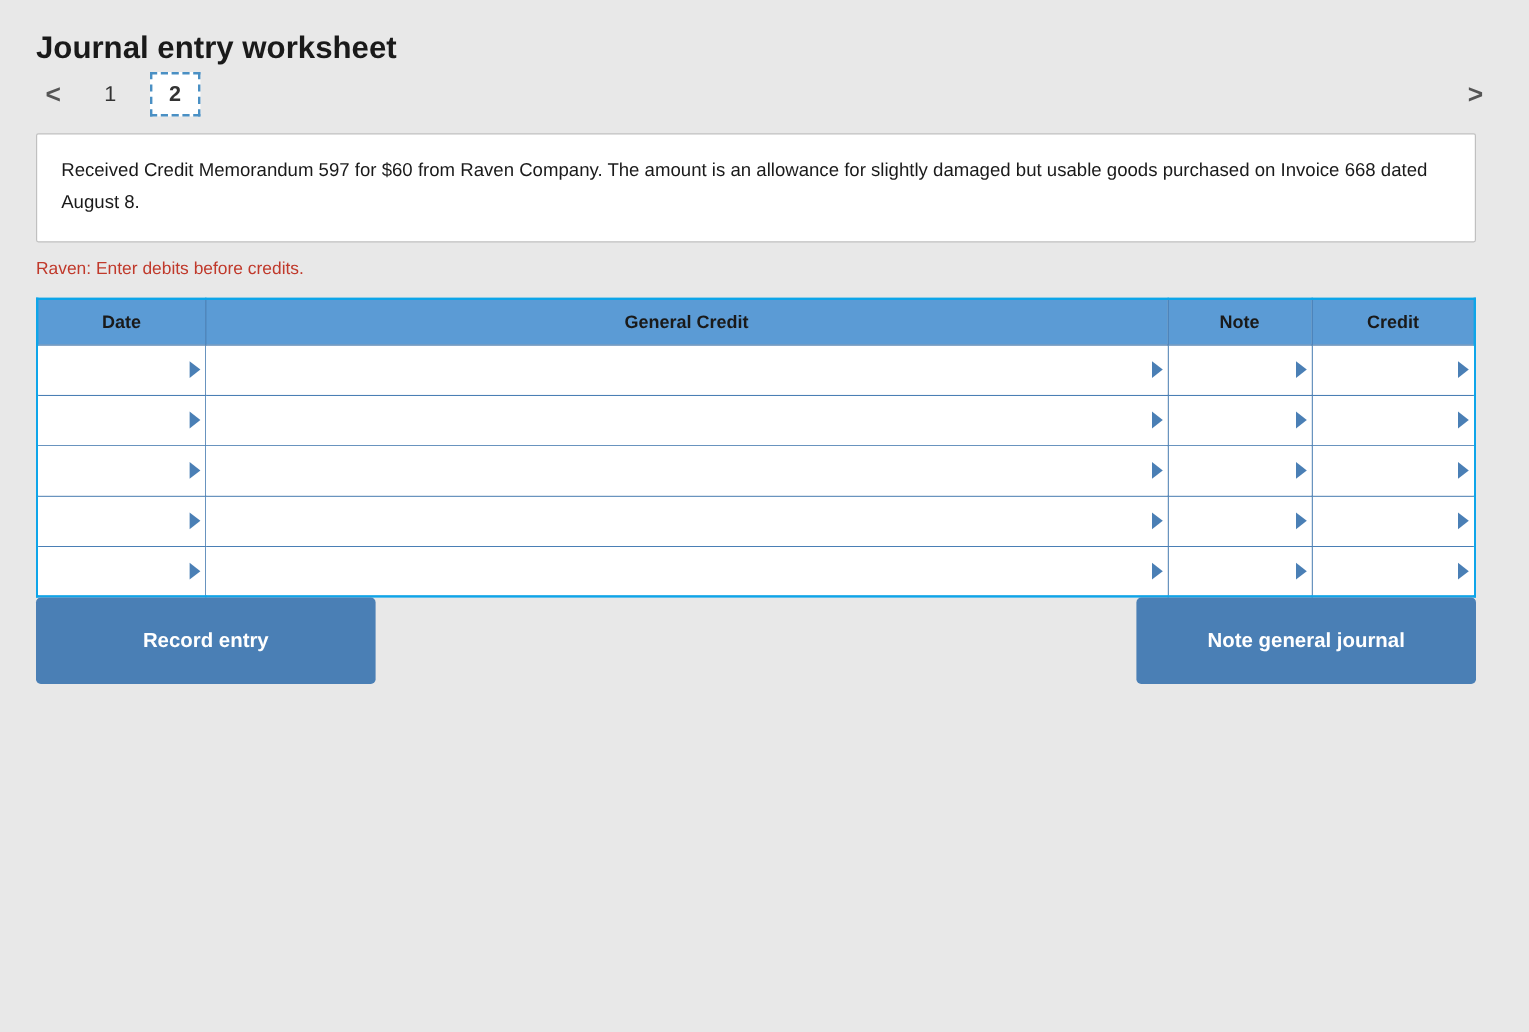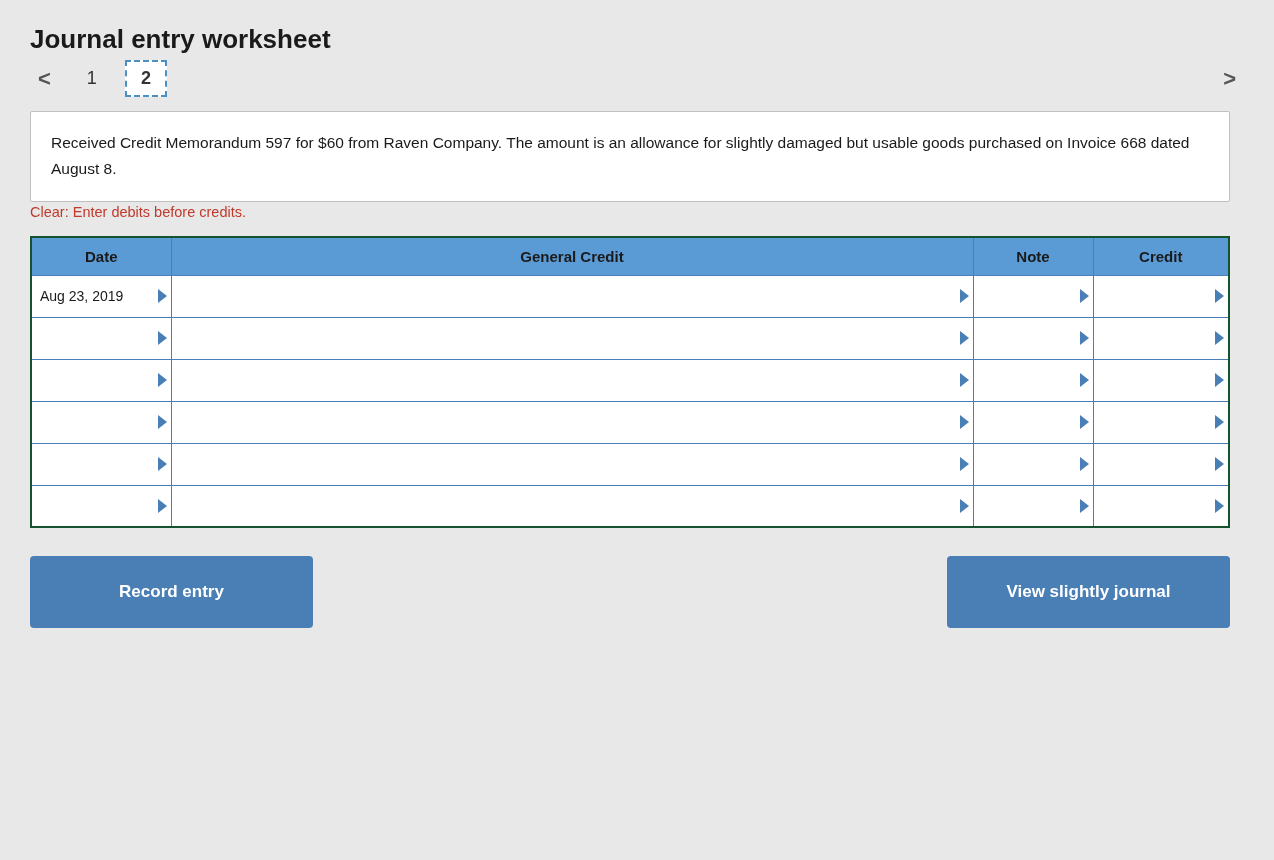--- a/index.html
+++ b/index.html
@@ -50,39 +50,38 @@
       border: 2.5px dashed #4a90c4;
       background: #fff;
       font-weight: bold;
     }
 
     .description-box {
       background: #fff;
       border: 1px solid #c0c0c0;
       border-radius: 2px;
       padding: 18px 20px;
-      margin-bottom: 2px;
+      margin-bottom: 14px;
       max-width: 1200px;
       font-size: 15.5px;
       line-height: 1.7;
       color: #1a1a1a;
     }
 
     .note-text {
       color: #c0392b;
       font-size: 14.5px;
       margin-bottom: 16px;
     }
 
     .journal-table {
       border-collapse: collapse;
       width: 100%;
       max-width: 1200px;
-      border: 2px solid #14532d;
-      margin-bottom: 28px;
+      border: 2px solid #0ea5e9;
     }
 
     .journal-table th {
       background: #5b9bd5;
       color: #1a1a1a;
       font-weight: bold;
       text-align: center;
       padding: 10px 8px;
       border: 1.5px solid #4a7fb5;
       font-size: 15px;
@@ -195,41 +194,32 @@
   <button class="nav-arrow">&lt;</button>
   <span class="nav-num">1</span>
   <span class="nav-num-active">2</span>
   <button class="nav-arrow" style="margin-left:auto;">&gt;</button>
 </div>
 
 <div class="description-box">
   <span>Received Credit Memorandum 597 for $60 from Raven Company. The amount is an allowance for slightly damaged but usable goods purchased on Invoice 668 dated August 8.</span>
 </div>
 
-<div class="note-text">Clear: Enter debits before credits.</div>
+<div class="note-text">Raven: Enter debits before credits.</div>
 
 <table class="journal-table">
   <thead>
     <tr>
       <th class="col-date">Date</th>
       <th class="col-journal">General Credit</th>
       <th class="col-debit">Note</th>
       <th class="col-credit">Credit</th>
     </tr>
   </thead>
   <tbody id="journal-tbody">
-  <tr>
-        <td class="col-date td-relative">
-          <span class="date-cell-value">Aug 23, 2019</span>
-          <span class="triangle-indicator"></span>
-        </td>
-        <td class="col-journal td-relative"><input type="text" style=""><span class="triangle-indicator"></span></td>
-        <td class="col-debit td-relative"><input type="text" style=""><span class="triangle-indicator"></span></td>
-        <td class="col-credit td-relative"><input type="text" style=""><span class="triangle-indicator"></span></td>
-      </tr>
       <tr>
         <td class="col-date td-relative">
           <span class="triangle-indicator"></span>
         </td>
         <td class="col-journal td-relative"><input type="text" style=""><span class="triangle-indicator"></span></td>
         <td class="col-debit td-relative"><input type="text" style=""><span class="triangle-indicator"></span></td>
         <td class="col-credit td-relative"><input type="text" style=""><span class="triangle-indicator"></span></td>
       </tr>
       <tr>
         <td class="col-date td-relative">
@@ -261,14 +251,14 @@
         </td>
         <td class="col-journal td-relative"><input type="text" style=""><span class="triangle-indicator"></span></td>
         <td class="col-debit td-relative"><input type="text" style=""><span class="triangle-indicator"></span></td>
         <td class="col-credit td-relative"><input type="text" style=""><span class="triangle-indicator"></span></td>
       </tr>
     </tbody>
 </table>
 
 <div class="buttons-row">
   <button class="btn-record">Record entry</button>
-  <button class="btn-view">View slightly journal</button>
+  <button class="btn-view">Note general journal</button>
 </div>
 
 </body></html>

